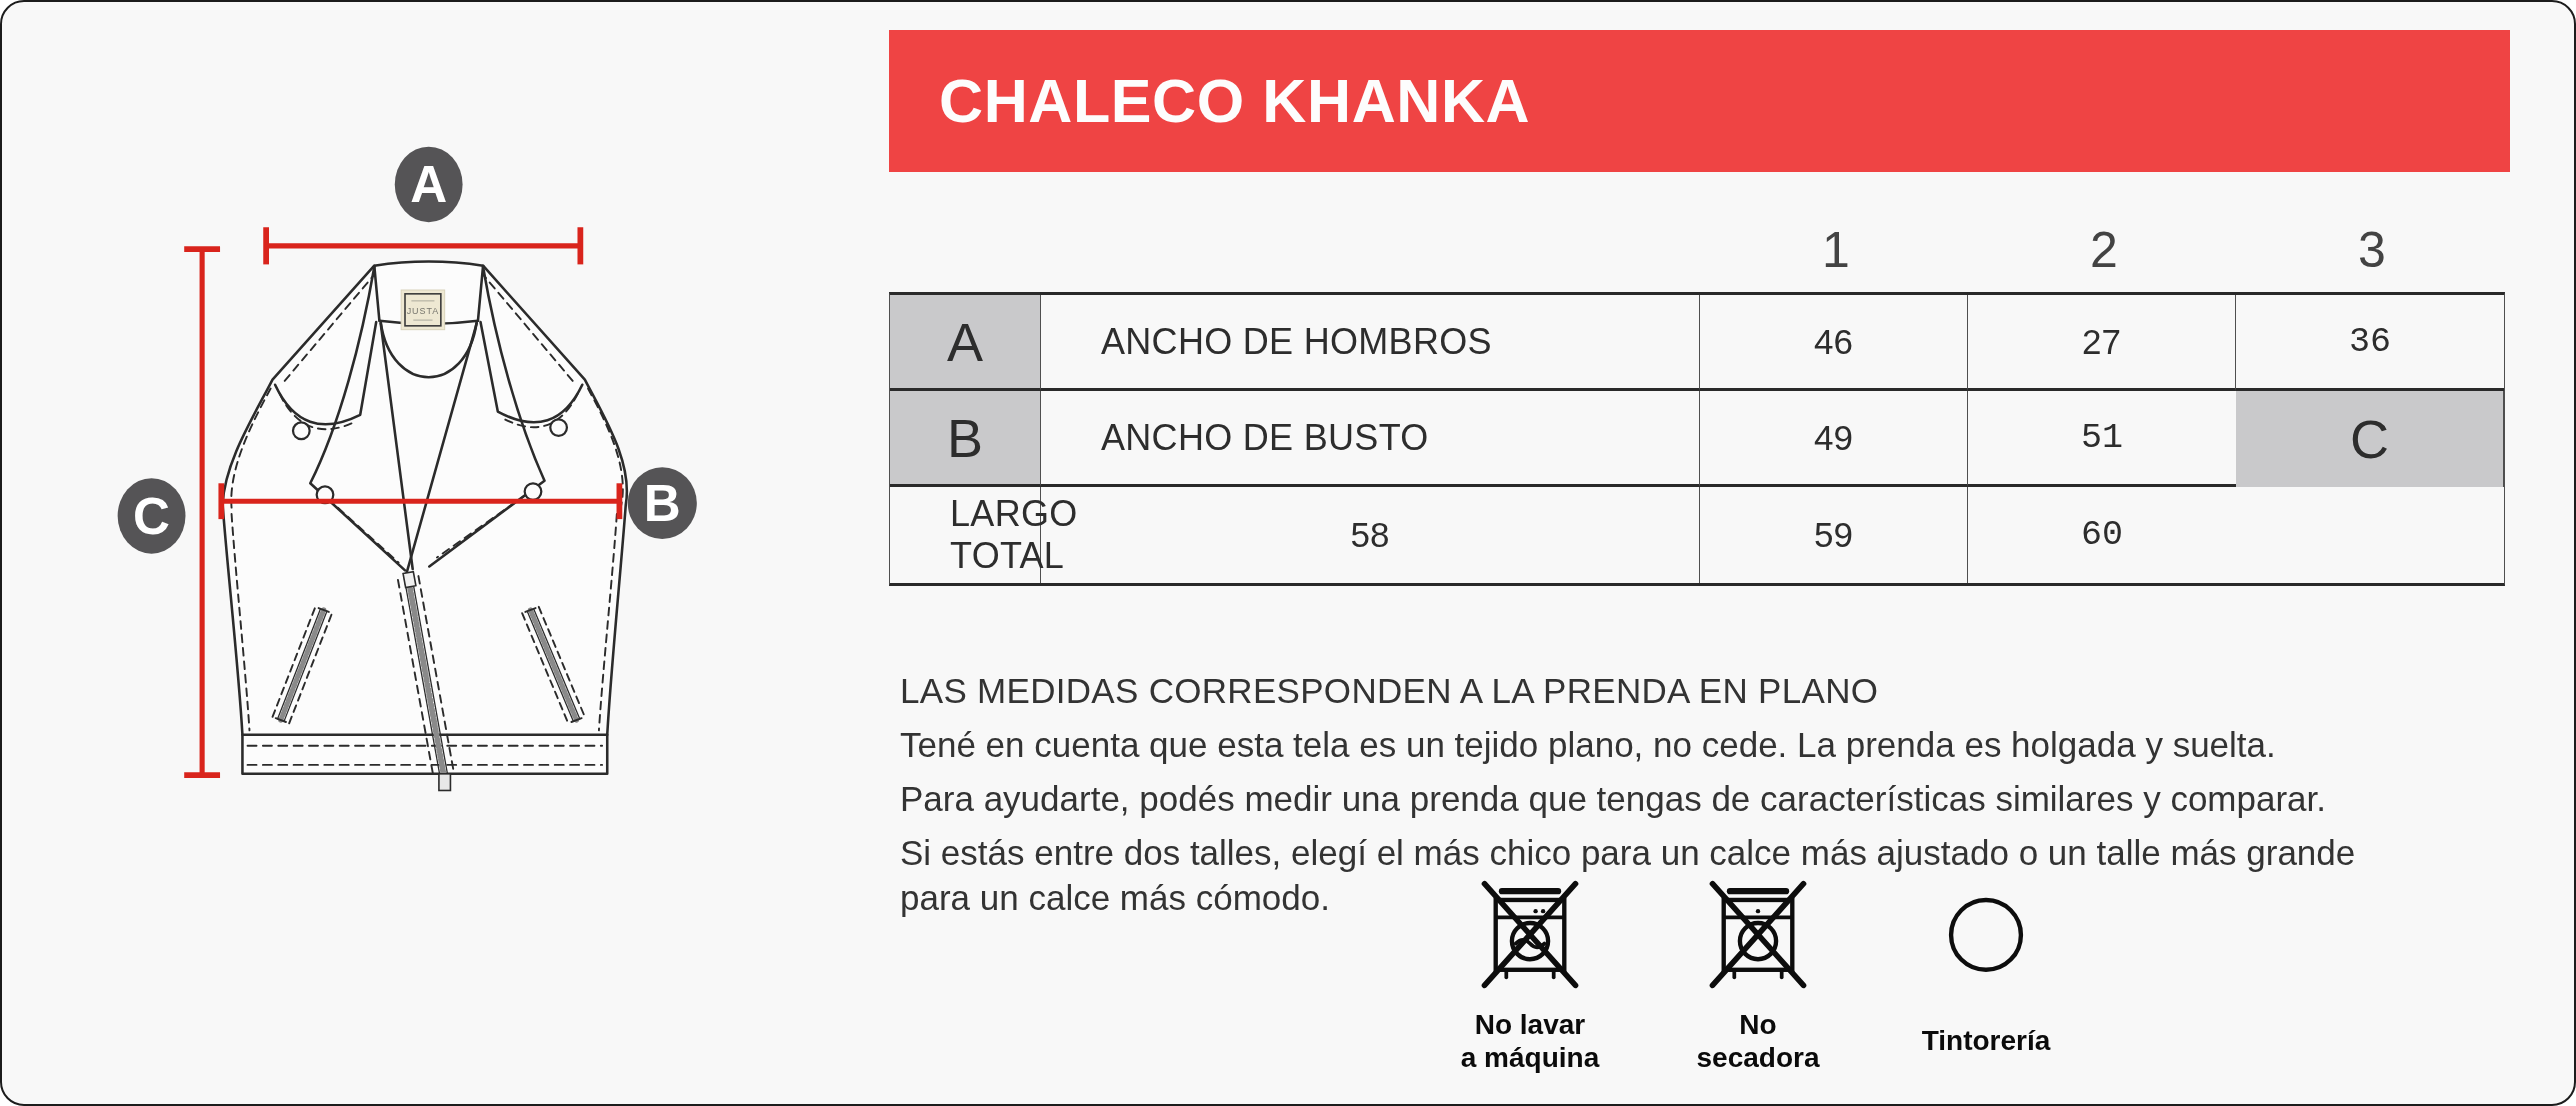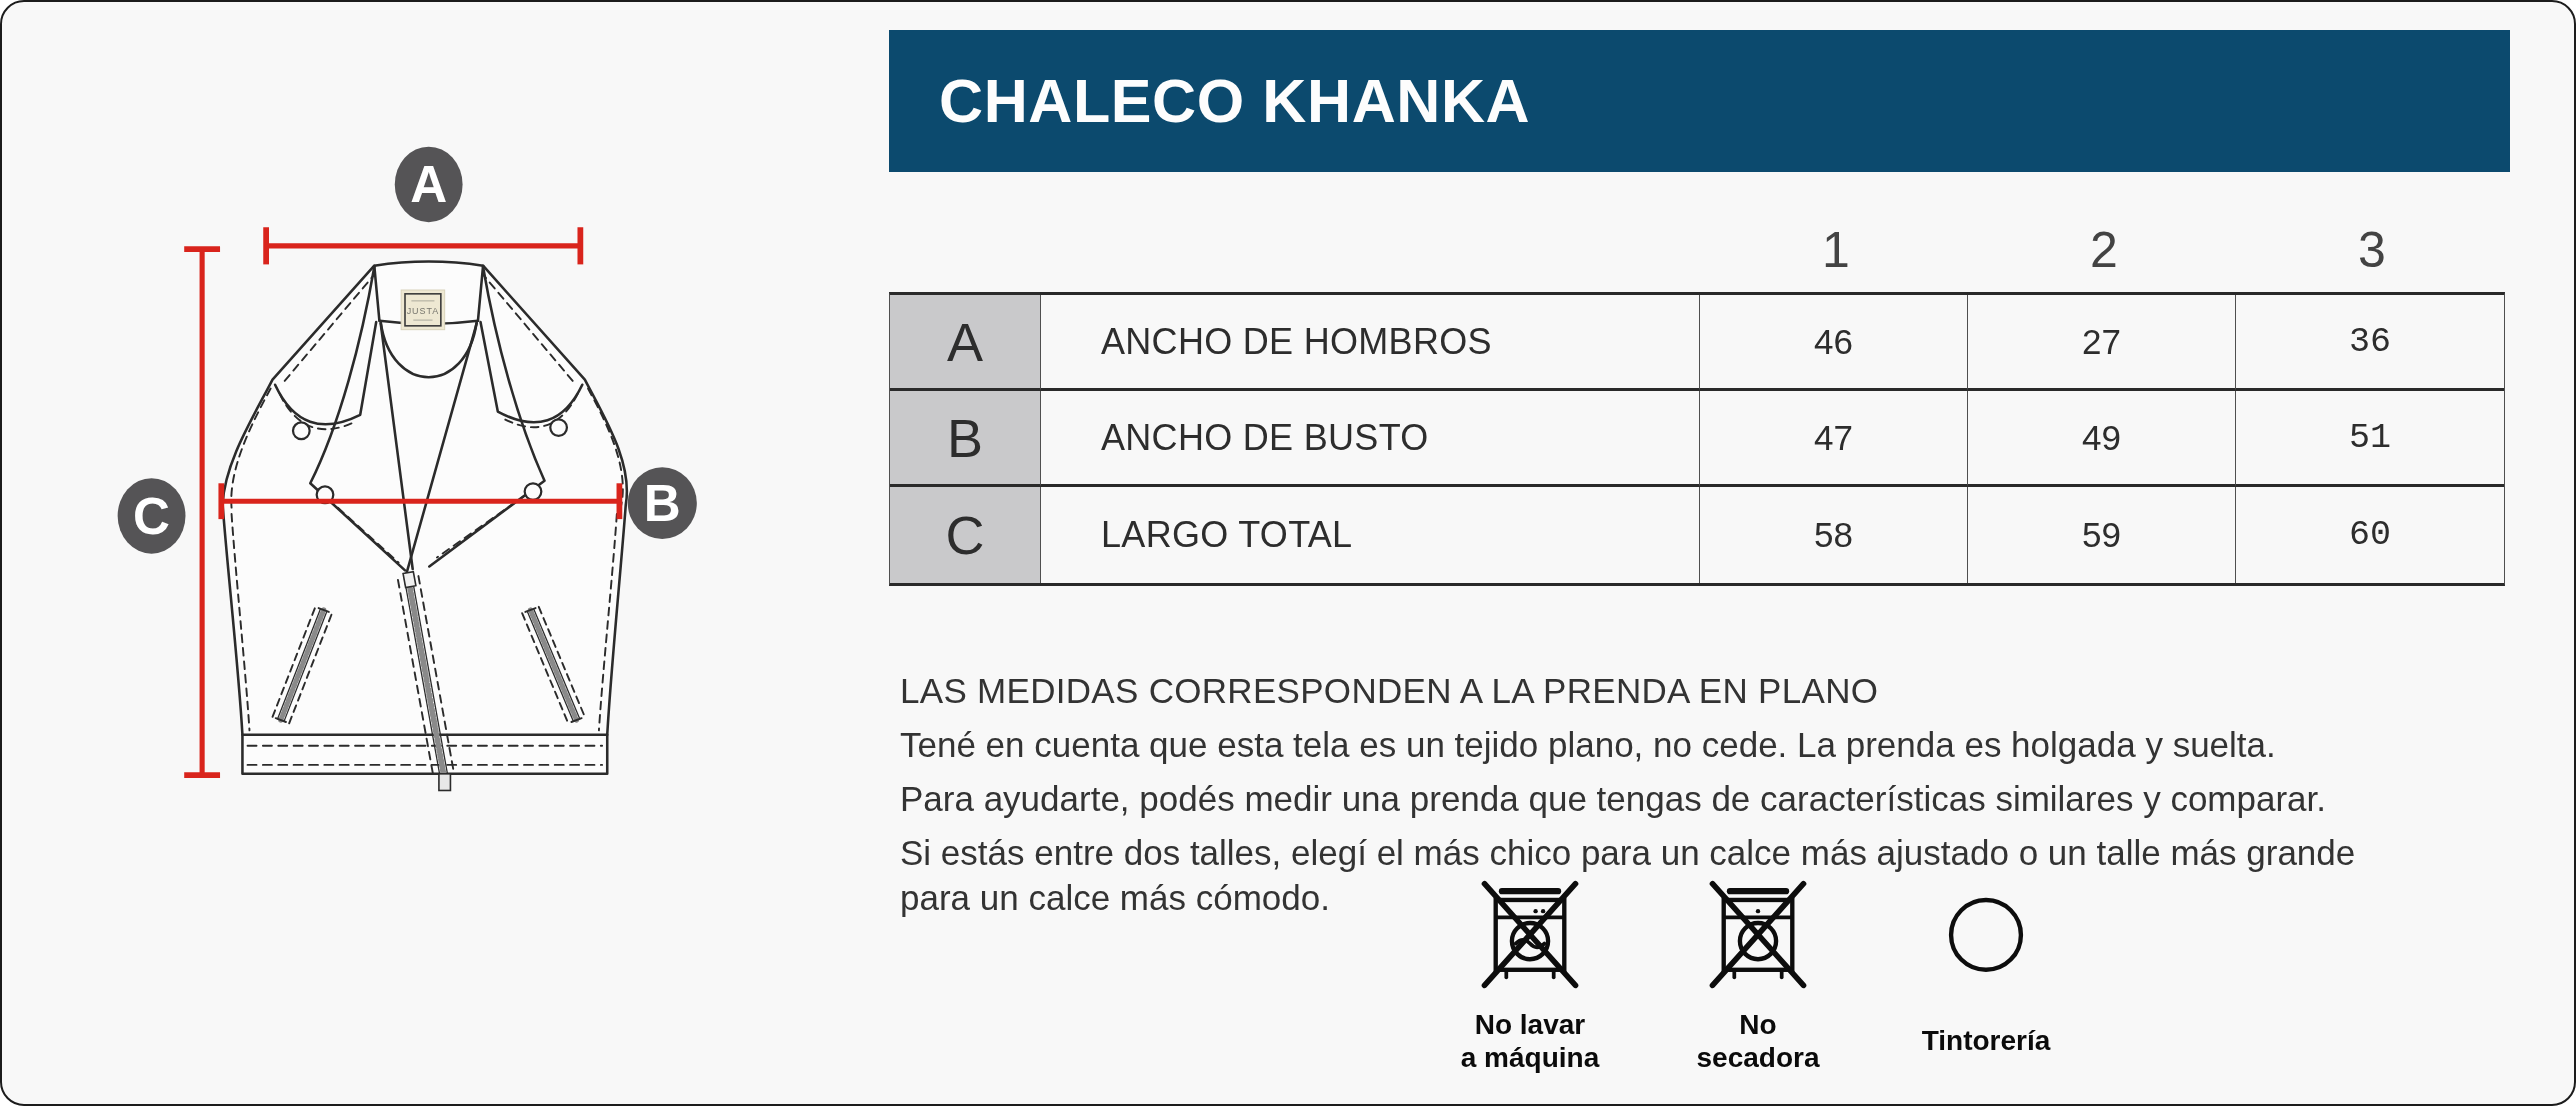--- a/index.html
+++ b/index.html
@@ -1,21 +1,21 @@
 <!DOCTYPE html>
 <html style="font-size:10.2px"><head>
 <meta charset="utf-8">
 <style>
   html,body{margin:0;padding:0;background:#ffffff;font-family:"Liberation Sans",sans-serif;}
   #screen{position:relative;width:2576px;height:1106px;background:#f8f8f8;
           border:2.6px solid #1c1c1c;border-radius:24px;box-sizing:border-box;overflow:hidden;}
 
   
   .title-bar{position:absolute;left:887px;top:28px;width:1621px;height:142px;
-             background:#0c4a6e;display:flex;align-items:center;padding-left:50px;box-sizing:border-box;}
+             background:#ef4444;display:flex;align-items:center;padding-left:50px;box-sizing:border-box;}
   .title-bar h1{margin:0;font-size:61px;font-weight:bold;color:#fdfdfd;letter-spacing:0.6px;}
 
   
   .size-headers{position:absolute;left:1700px;top:204px;width:805px;height:76px;
                 display:flex;align-items:flex-end;}
   .size-headers .sz{width:268px;text-align:center;font-size:50px;color:#434343;
                     font-weight:400;padding-bottom:2.6px;}
 
   
   .size-table{position:absolute;left:887px;top:290px;
@@ -175,21 +175,20 @@
   <div class="size-table">
 
     <div class="cell letter">A</div>
     <div class="cell mname">ANCHO DE HOMBROS</div>
     <div class="cell val">46</div>
     <div class="cell val">27</div>
     <div class="cell val last-col">36</div>
 
     <div class="cell letter">B</div>
     <div class="cell mname">ANCHO DE BUSTO</div>
-    <div class="cell val">47</div>
     <div class="cell val">49</div>
     <div class="cell val last-col">51</div>
 
     <div class="cell letter last-row">C</div>
     <div class="cell mname last-row">LARGO TOTAL</div>
     <div class="cell val last-row">58</div>
     <div class="cell val last-row">59</div>
     <div class="cell val last-row last-col">60</div>
   </div>
 

